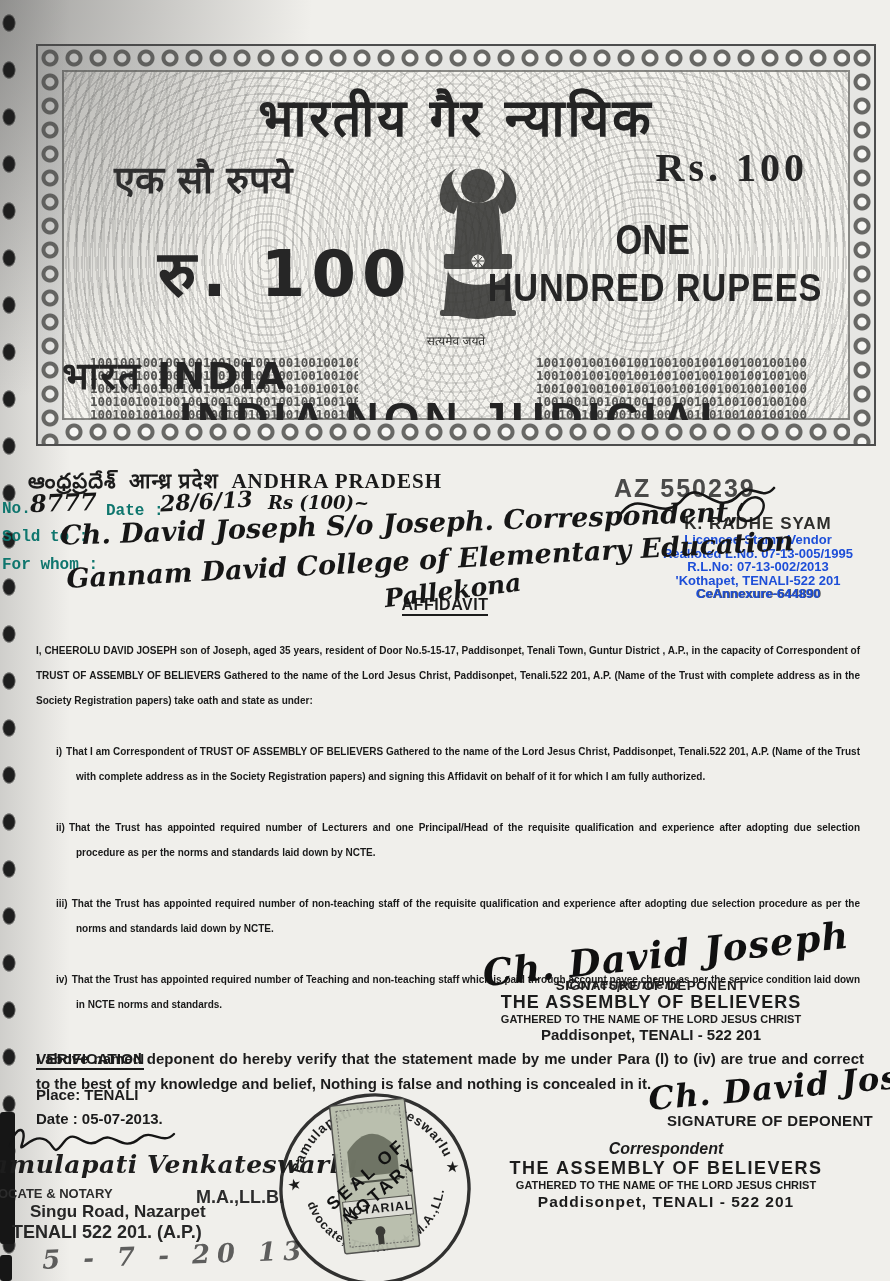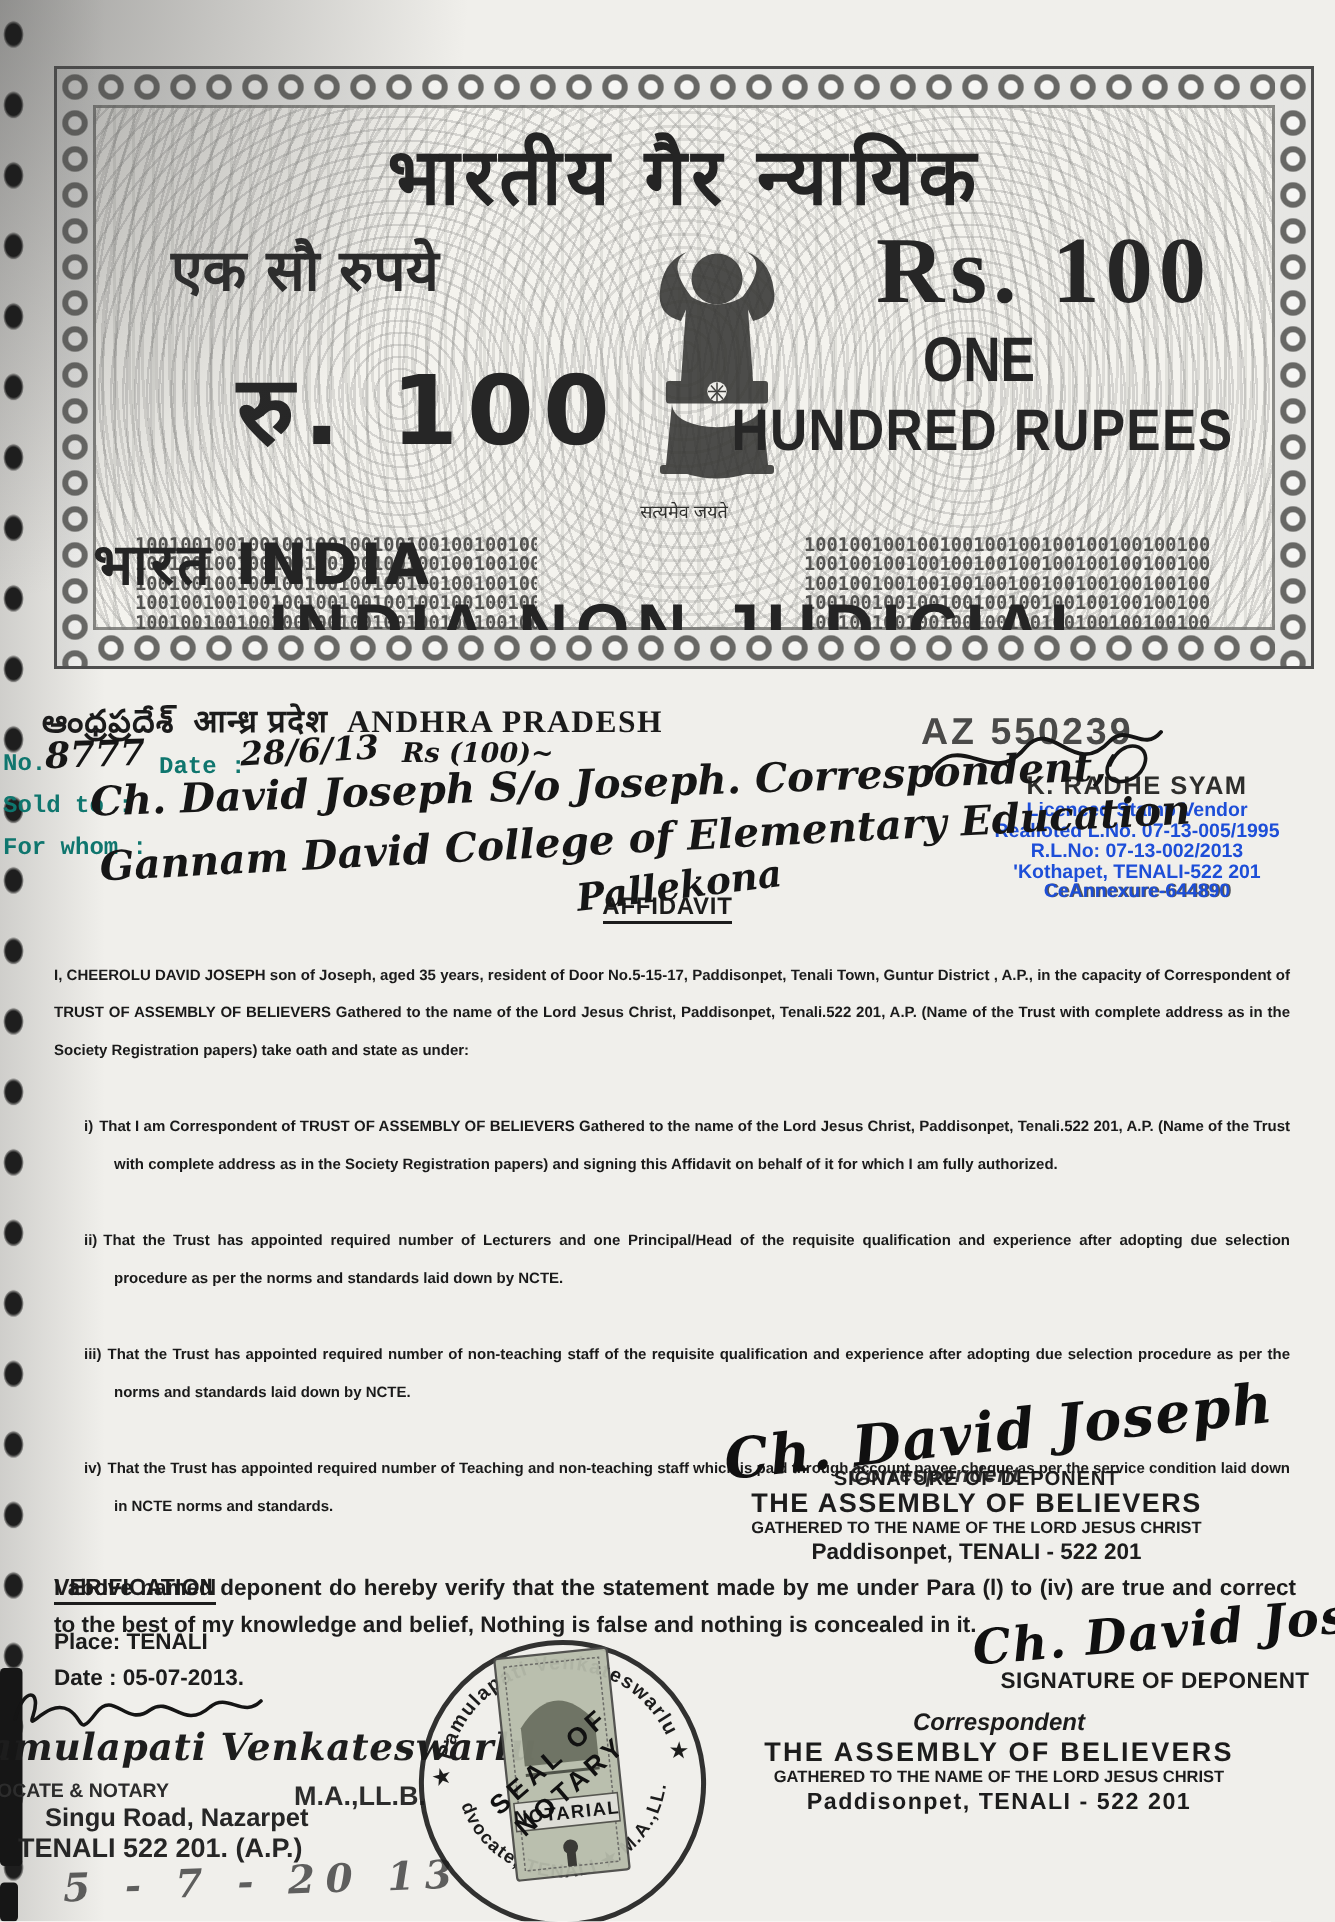--- a/index.html
+++ b/index.html
@@ -31,21 +31,21 @@
   .rosettes{position:absolute;inset:0;opacity:.85;
     background-image:
       repeating-radial-gradient(circle at 26% 55%,rgba(120,120,118,.30) 0 1.5px,transparent 1.5px 8px),
       repeating-radial-gradient(circle at 74% 55%,rgba(120,120,118,.30) 0 1.5px,transparent 1.5px 8px),
       repeating-radial-gradient(circle at 50% 48%,rgba(110,110,108,.22) 0 2px,transparent 2px 9px),
       repeating-linear-gradient(90deg,rgba(110,110,108,.16) 0 2px,transparent 2px 13px);}
   .stamp-txt{position:absolute;z-index:3;}
   .hindi-title{left:0;right:0;top:12px;text-align:center;font-weight:bold;font-size:50px;letter-spacing:3px;color:#242424;
     font-family:"DejaVu Sans",sans-serif;transform:scaleY(1.05);}
   .ek-sau{left:52px;top:82px;font-weight:bold;font-size:38px;color:#2a2a2a;font-family:"DejaVu Sans",sans-serif;}
-  .rs-100{right:42px;top:74px;font-weight:bold;font-size:63px;color:#262626;font-family:"Liberation Serif",serif;letter-spacing:4px;}
+  .rs-100{right:42px;top:74px;font-weight:bold;font-size:40px;color:#262626;font-family:"Liberation Serif",serif;letter-spacing:4px;}
   .ru-100{left:96px;top:158px;font-weight:bold;font-size:64px;color:#262626;font-family:"DejaVu Sans",sans-serif;letter-spacing:6px;}
   .one-word{right:160px;top:146px;font-weight:bold;font-size:42px;color:#262626;transform:scaleX(.82);transform-origin:right;}
   .hundred-words{right:28px;top:196px;font-weight:bold;font-size:39px;color:#262626;transform:scaleX(.88);transform-origin:right;letter-spacing:1px;}
   .motto{left:0;right:0;top:262px;text-align:center;font-size:12px;font-weight:normal;color:#30302e;}
   .bharat-india{left:0;right:0;top:278px;text-align:left;font-weight:bold;font-size:38px;color:#242424;letter-spacing:2px;
     font-family:"DejaVu Sans",sans-serif;}
   .non-judicial{left:0;right:0;top:322px;text-align:center;font-weight:bold;font-size:46px;color:#242424;letter-spacing:5px;
     transform:scaleY(1.02);}
   .micro{font-family:"DejaVu Sans Mono",monospace;font-size:12.5px;font-weight:bold;line-height:13px;color:#454543;
     white-space:nowrap;overflow:hidden;z-index:2;opacity:.9;}

